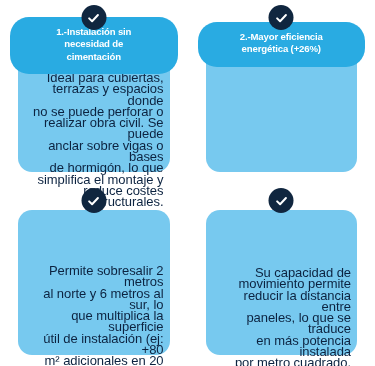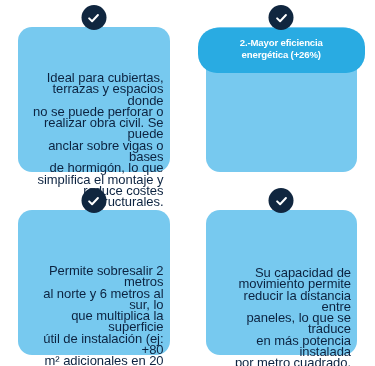--- a/index.html
+++ b/index.html
@@ -100,32 +100,37 @@
     background: #10263f;
     z-index: 3;
     display: flex;
     align-items: center;
     justify-content: center;
   }
   .check-badge svg { display: block; }
 
   
   .card.c1 .card-header { top: 17px; }
-  .card.c2 .card-header { top: 28px; }
+  .card.c2 .card-header { top: 22px; }
   .card.c3 .card-header { top: 17px; }
   .card.c4 .card-header { top: 17px; }
 </style>
 </head>
 <body>
 
 <div id="infographic">
   <div class="card-grid">
 
     <div class="card c1">
       <div class="card-body"></div>
+      <div class="card-header">
+        <div class="card-title">1.-Instalación sin
+necesidad de
+cimentación</div>
+      </div>
       <div class="card-text">Ideal para cubiertas,
 terrazas y espacios donde
 no se puede perforar o
 realizar obra civil. Se puede
 anclar sobre vigas o bases
 de hormigón, lo que
 simplifica el montaje y
 reduce costes
 estructurales.</div>
       <div class="check-badge">

